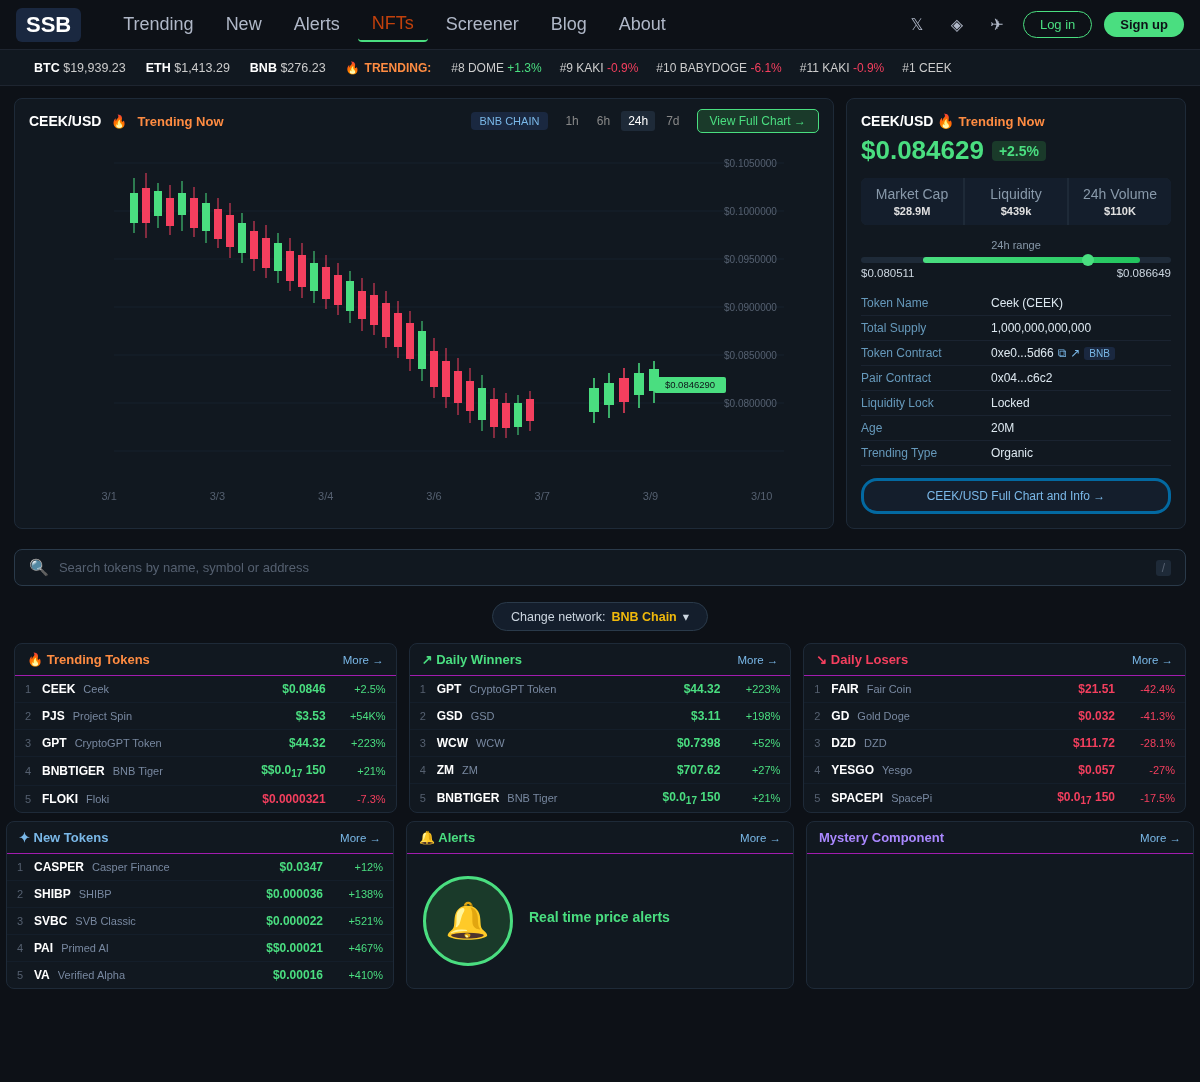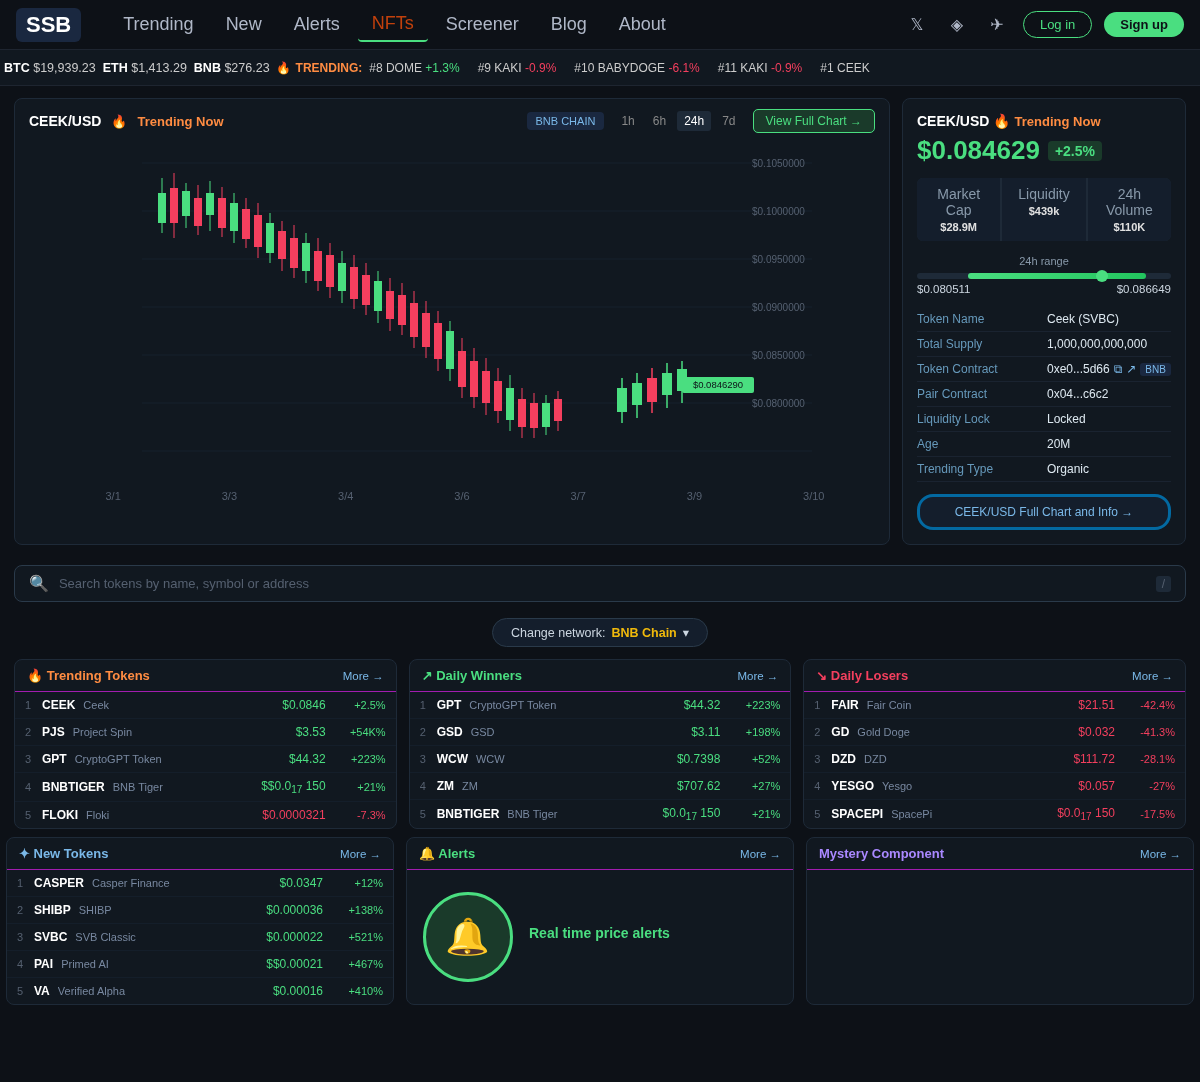--- a/index.html
+++ b/index.html
@@ -81,25 +81,25 @@
       border-radius: 20px;
       cursor: pointer;
       font-size: 13px;
       font-weight: 600;
     }
 
     
     .ticker-bar {
       display: flex;
       align-items: center;
-      padding: 0 4px;
+      padding: 0 34px;
       height: 36px;
       background: #111820;
       border-bottom: 1px solid #1e2530;
-      gap: 7px;
+      gap: 20px;
       font-size: 12.5px;
       overflow: hidden;
     }
     .ticker-item { color: #ccd6e0; white-space: nowrap; }
     .ticker-item span.sym { color: #fff; font-weight: 600; }
     .ticker-item span.price { color: #ccc; }
     .trending-label { color: #ff8c42; font-weight: 700; font-size: 12px; display: flex; align-items: center; gap: 4px; }
     .trending-tokens { display: flex; gap: 18px; }
     .t-tok { color: #888; font-size: 12px; }
     .t-tok .t-name { color: #ccc; }
@@ -184,21 +184,21 @@
     .chart-labels {
       display: flex;
       justify-content: space-around;
       padding: 4px 14px 8px 40px;
       color: #556070;
       font-size: 11px;
     }
 
     
     .right-panel {
-      width: 284px;
+      width: 340px;
       background: #111820;
       border: 1px solid #1e2a38;
       border-radius: 8px;
       padding: 14px;
     }
     .right-panel .pair-title {
       font-size: 14px;
       color: #ccc;
       margin-bottom: 6px;
     }
@@ -396,21 +396,21 @@
       display: flex;
       align-items: center;
       padding: 6px 10px;
       border-bottom: 1px solid #141e2a;
       gap: 5px;
     }
     .token-row:last-child { border-bottom: none; }
     .row-num { color: #556070; font-size: 11px; width: 12px; flex-shrink: 0; }
     .tok-sym { color: #fff; font-weight: 700; font-size: 12px; margin-right: 3px; }
     .tok-name { color: #7888a0; font-size: 11px; flex: 1; white-space: nowrap; overflow: hidden; text-overflow: ellipsis; }
-    .tok-price { color: #4ade80; font-size: 12px; font-weight: 400; margin-left: auto; }
+    .tok-price { color: #4ade80; font-size: 12px; font-weight: 700; margin-left: auto; }
     .tok-price-neg { color: #f43f5e; }
     .tok-change { font-size: 11px; width: 55px; text-align: right; flex-shrink: 0; }
 
     
     .bottom-tables {
       display: grid;
       grid-template-columns: 1fr 1fr 1fr;
       gap: 12px;
       padding: 0 6px 14px;
     }
@@ -712,21 +712,21 @@
       </div>
       <div class="range-values">
         <span>$0.080511</span>
         <span>$0.086649</span>
       </div>
     </div>
 
     <div class="token-info">
       <div class="info-row">
         <span class="info-key">Token Name</span>
-        <span class="info-val">Ceek (SVBC)</span>
+        <span class="info-val">Ceek (CEEK)</span>
       </div>
       <div class="info-row">
         <span class="info-key">Total Supply</span>
         <span class="info-val">1,000,000,000,000</span>
       </div>
       <div class="info-row">
         <span class="info-key">Token Contract</span>
         <span class="info-val">
           <span>0xe0...5d66</span>
           <span style="color:#7ab8e8;cursor:pointer;">⧉</span>

